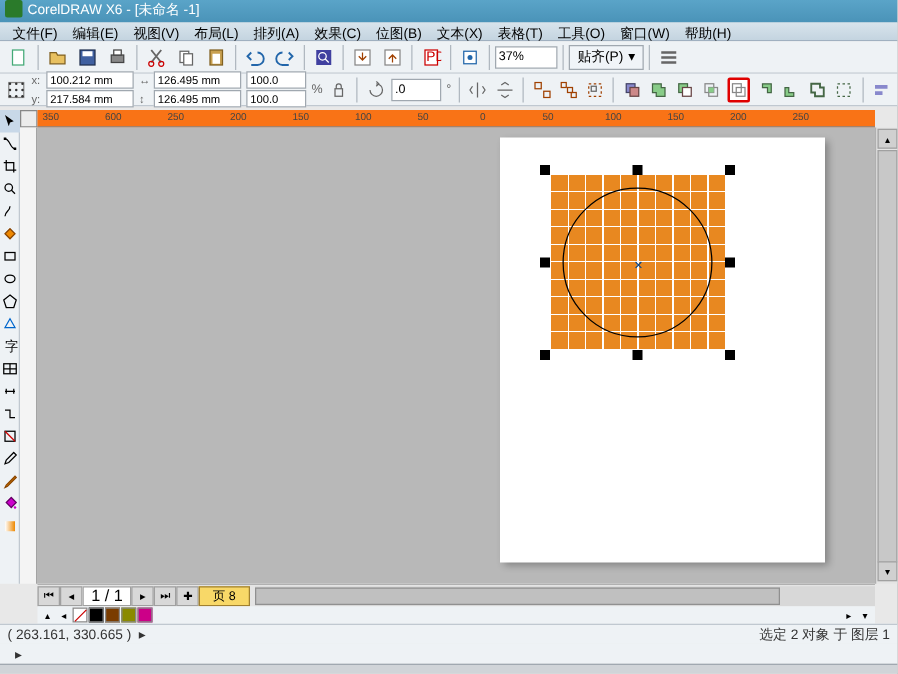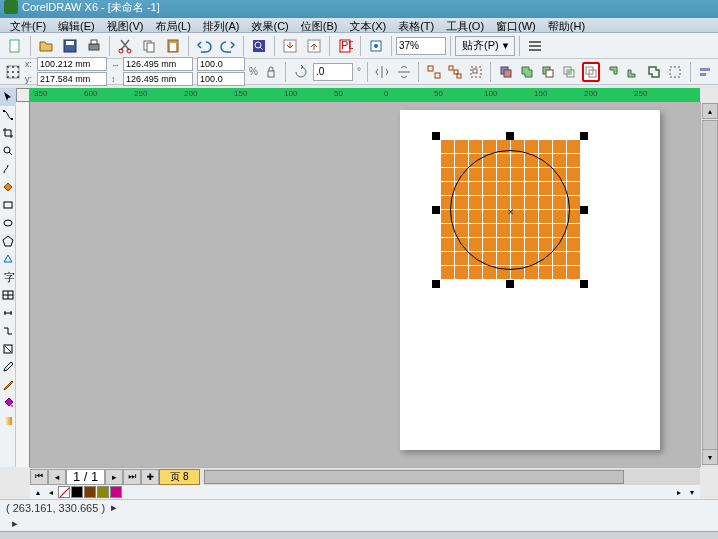--- a/index.html
+++ b/index.html
@@ -28,21 +28,21 @@
 .coord-label { font-size: 9px; color: #666; width: 10px; }
 .coord-input { width: 70px; height: 14px; border: 1px solid #a0a8b0; font-size: 9px; padding: 0 2px; background: #fff; }
 .coord-col { display: flex; flex-direction: column; gap: 1px; }
 .pct-input { width: 48px; height: 14px; border: 1px solid #a0a8b0; font-size: 9px; padding: 0 2px; background: #fff; }
 .angle-input { width: 40px; height: 18px; border: 1px solid #a0a8b0; font-size: 10px; padding: 0 2px; background: #fff; }
 .tbtn2 { width: 20px; height: 20px; display: flex; align-items: center; justify-content: center; cursor: pointer; border: 1px solid transparent; border-radius: 2px; }
 .tbtn2 svg { width: 14px; height: 14px; }
 .highlighted { border: 2px solid #e00000 !important; background: #fff; }
 
 
-.ruler-h { position: absolute; left: 30px; top: 88px; right: 18px; height: 14px; background: #22c55e; border-bottom: 1px solid #888; font-size: 8px; color: #444; overflow: hidden; }
+.ruler-h { position: absolute; left: 30px; top: 88px; right: 18px; height: 14px; background: #f97316; border-bottom: 1px solid #888; font-size: 8px; color: #444; overflow: hidden; }
 .ruler-h .tlabel { position: absolute; top: 1px; font-size: 8px; }
 .ruler-v { position: absolute; left: 16px; top: 102px; width: 14px; bottom: 72px; background: #f4f4f4; border-right: 1px solid #888; }
 .ruler-corner { position: absolute; left: 16px; top: 88px; width: 14px; height: 14px; background: #ececec; border: 1px solid #888; }
 
 
 .toolbox { position: absolute; left: 0; top: 88px; width: 16px; bottom: 72px; background: #eef2f5; border-right: 1px solid #c0c8d0; display: flex; flex-direction: column; }
 .toolbox .tool { width: 16px; height: 18px; display: flex; align-items: center; justify-content: center; cursor: pointer; }
 .toolbox .tool.active { background: #c8d8e8; }
 .toolbox svg { width: 12px; height: 12px; }
 
@@ -533,17 +533,18 @@
   <div class="swatch" style="background:#7a3c00"></div>
   <div class="swatch" style="background:#8a8a00"></div>
   <div class="swatch" style="background:#cc0088"></div>
   <div class="pal-btn" style="margin-left:auto">▸</div>
   <div class="pal-btn">▾</div>
 </div>
 
 <div class="status1">
   <span>( 263.161, 330.665 )</span>
   <span style="margin-left:6px">▸</span>
+  <span class="right">选定 2 对象 于 图层 1</span>
 </div>
 <div class="status2">
   <span style="margin-left:6px">▸</span>
 </div>
 <div class="dock-bottom"></div>
 
 </body></html>

